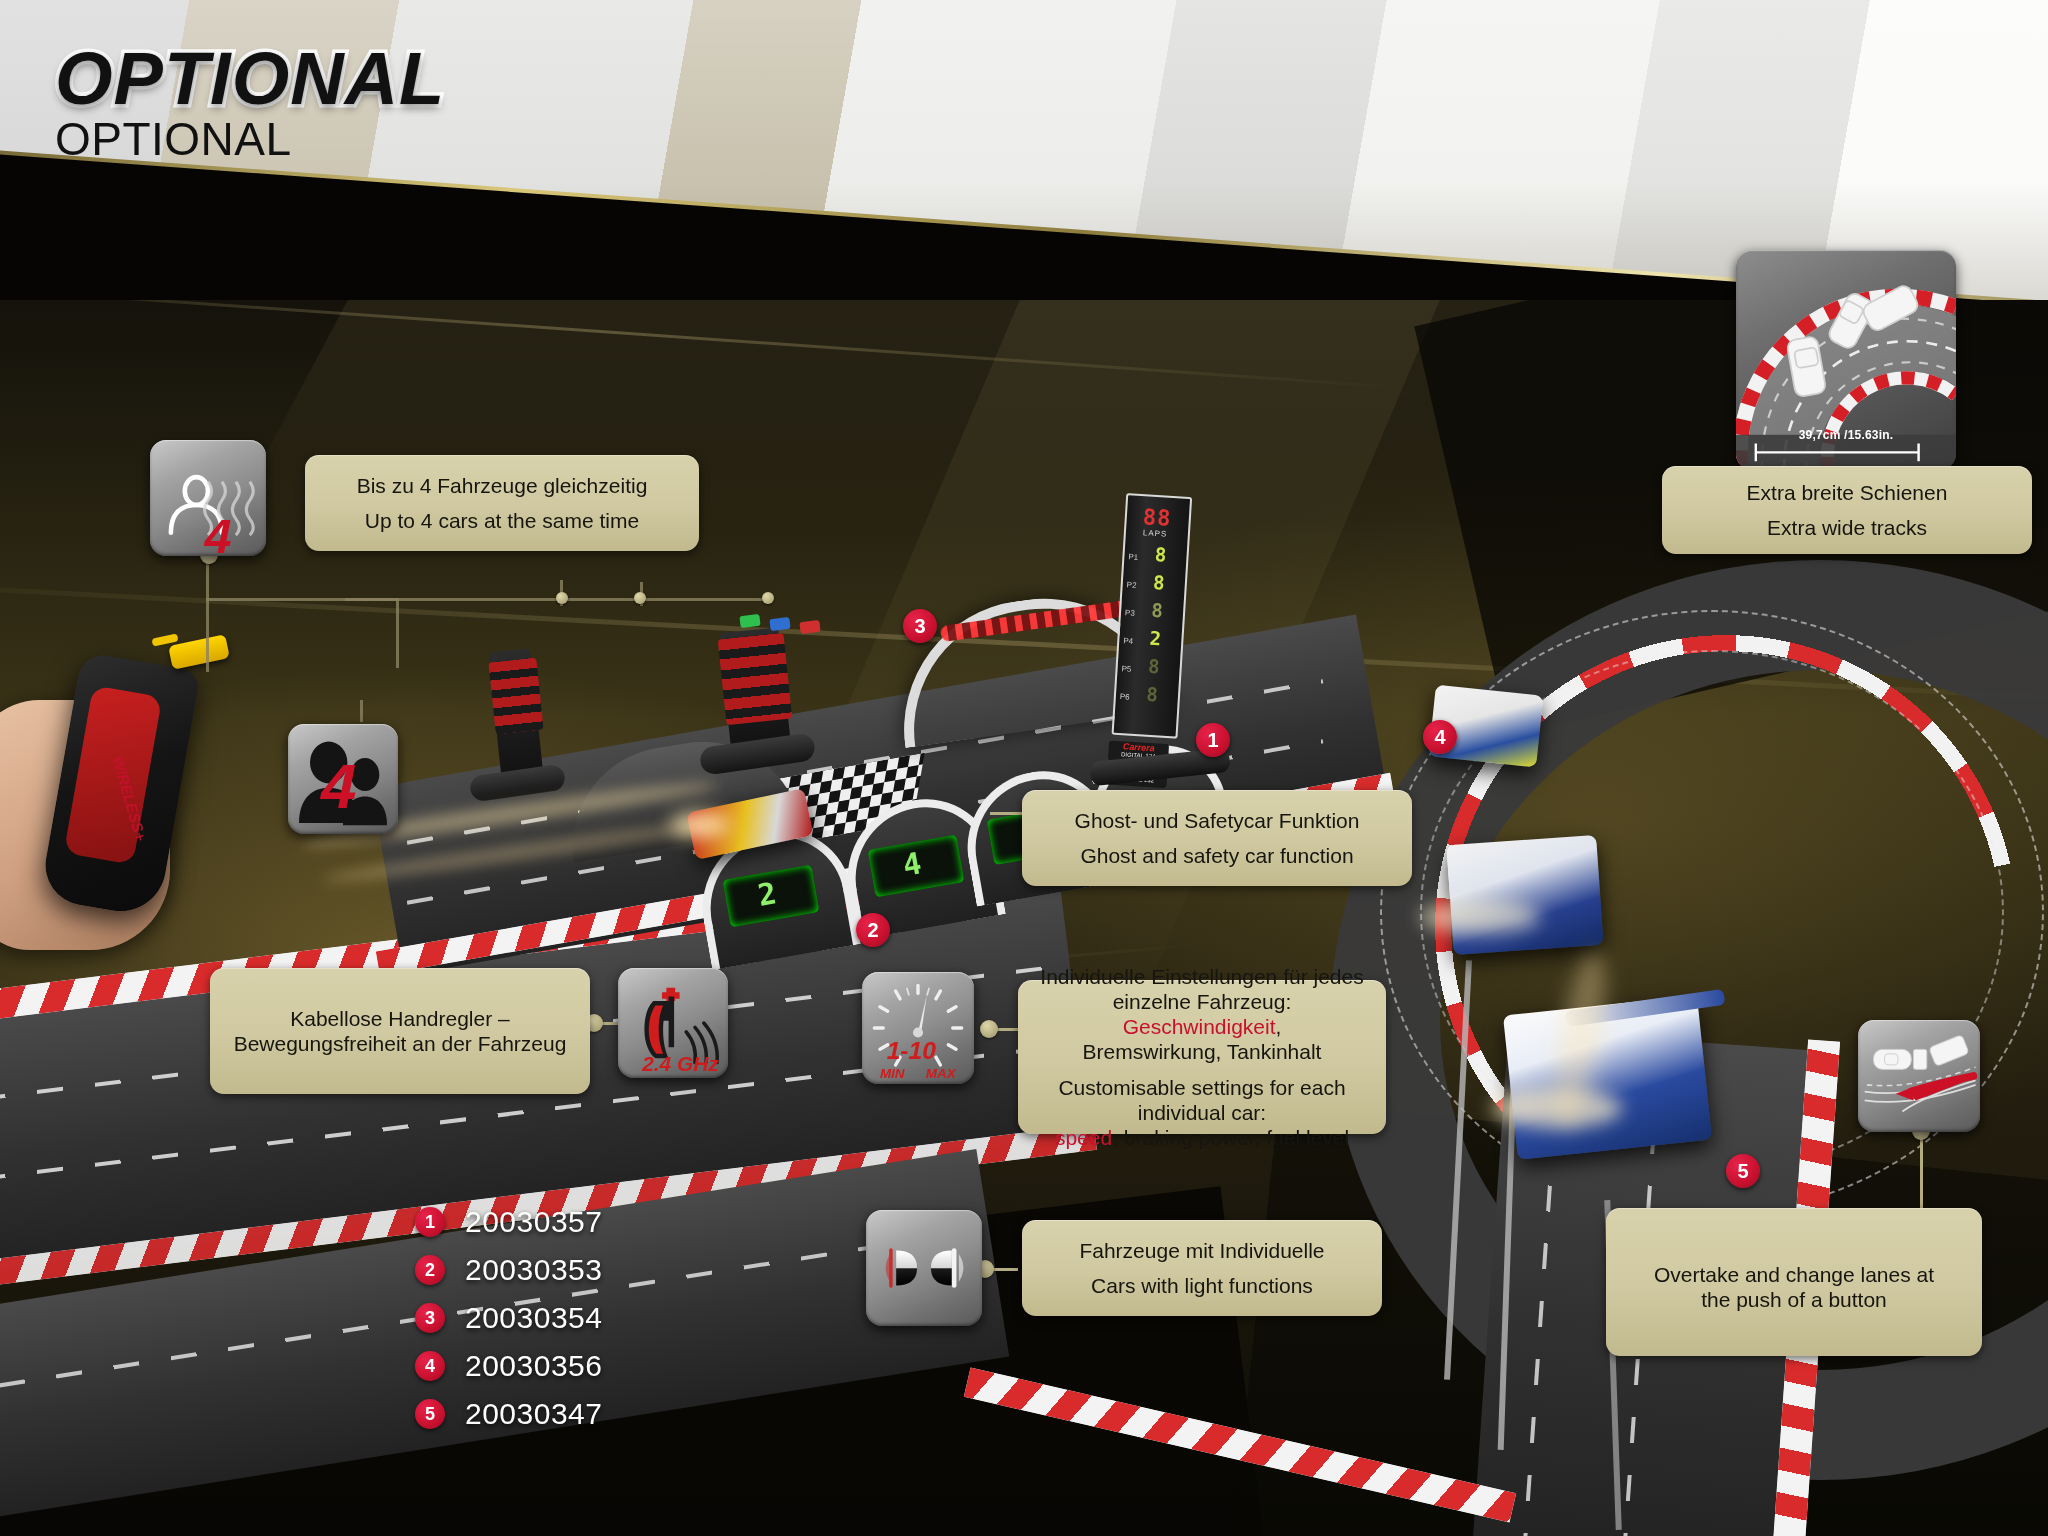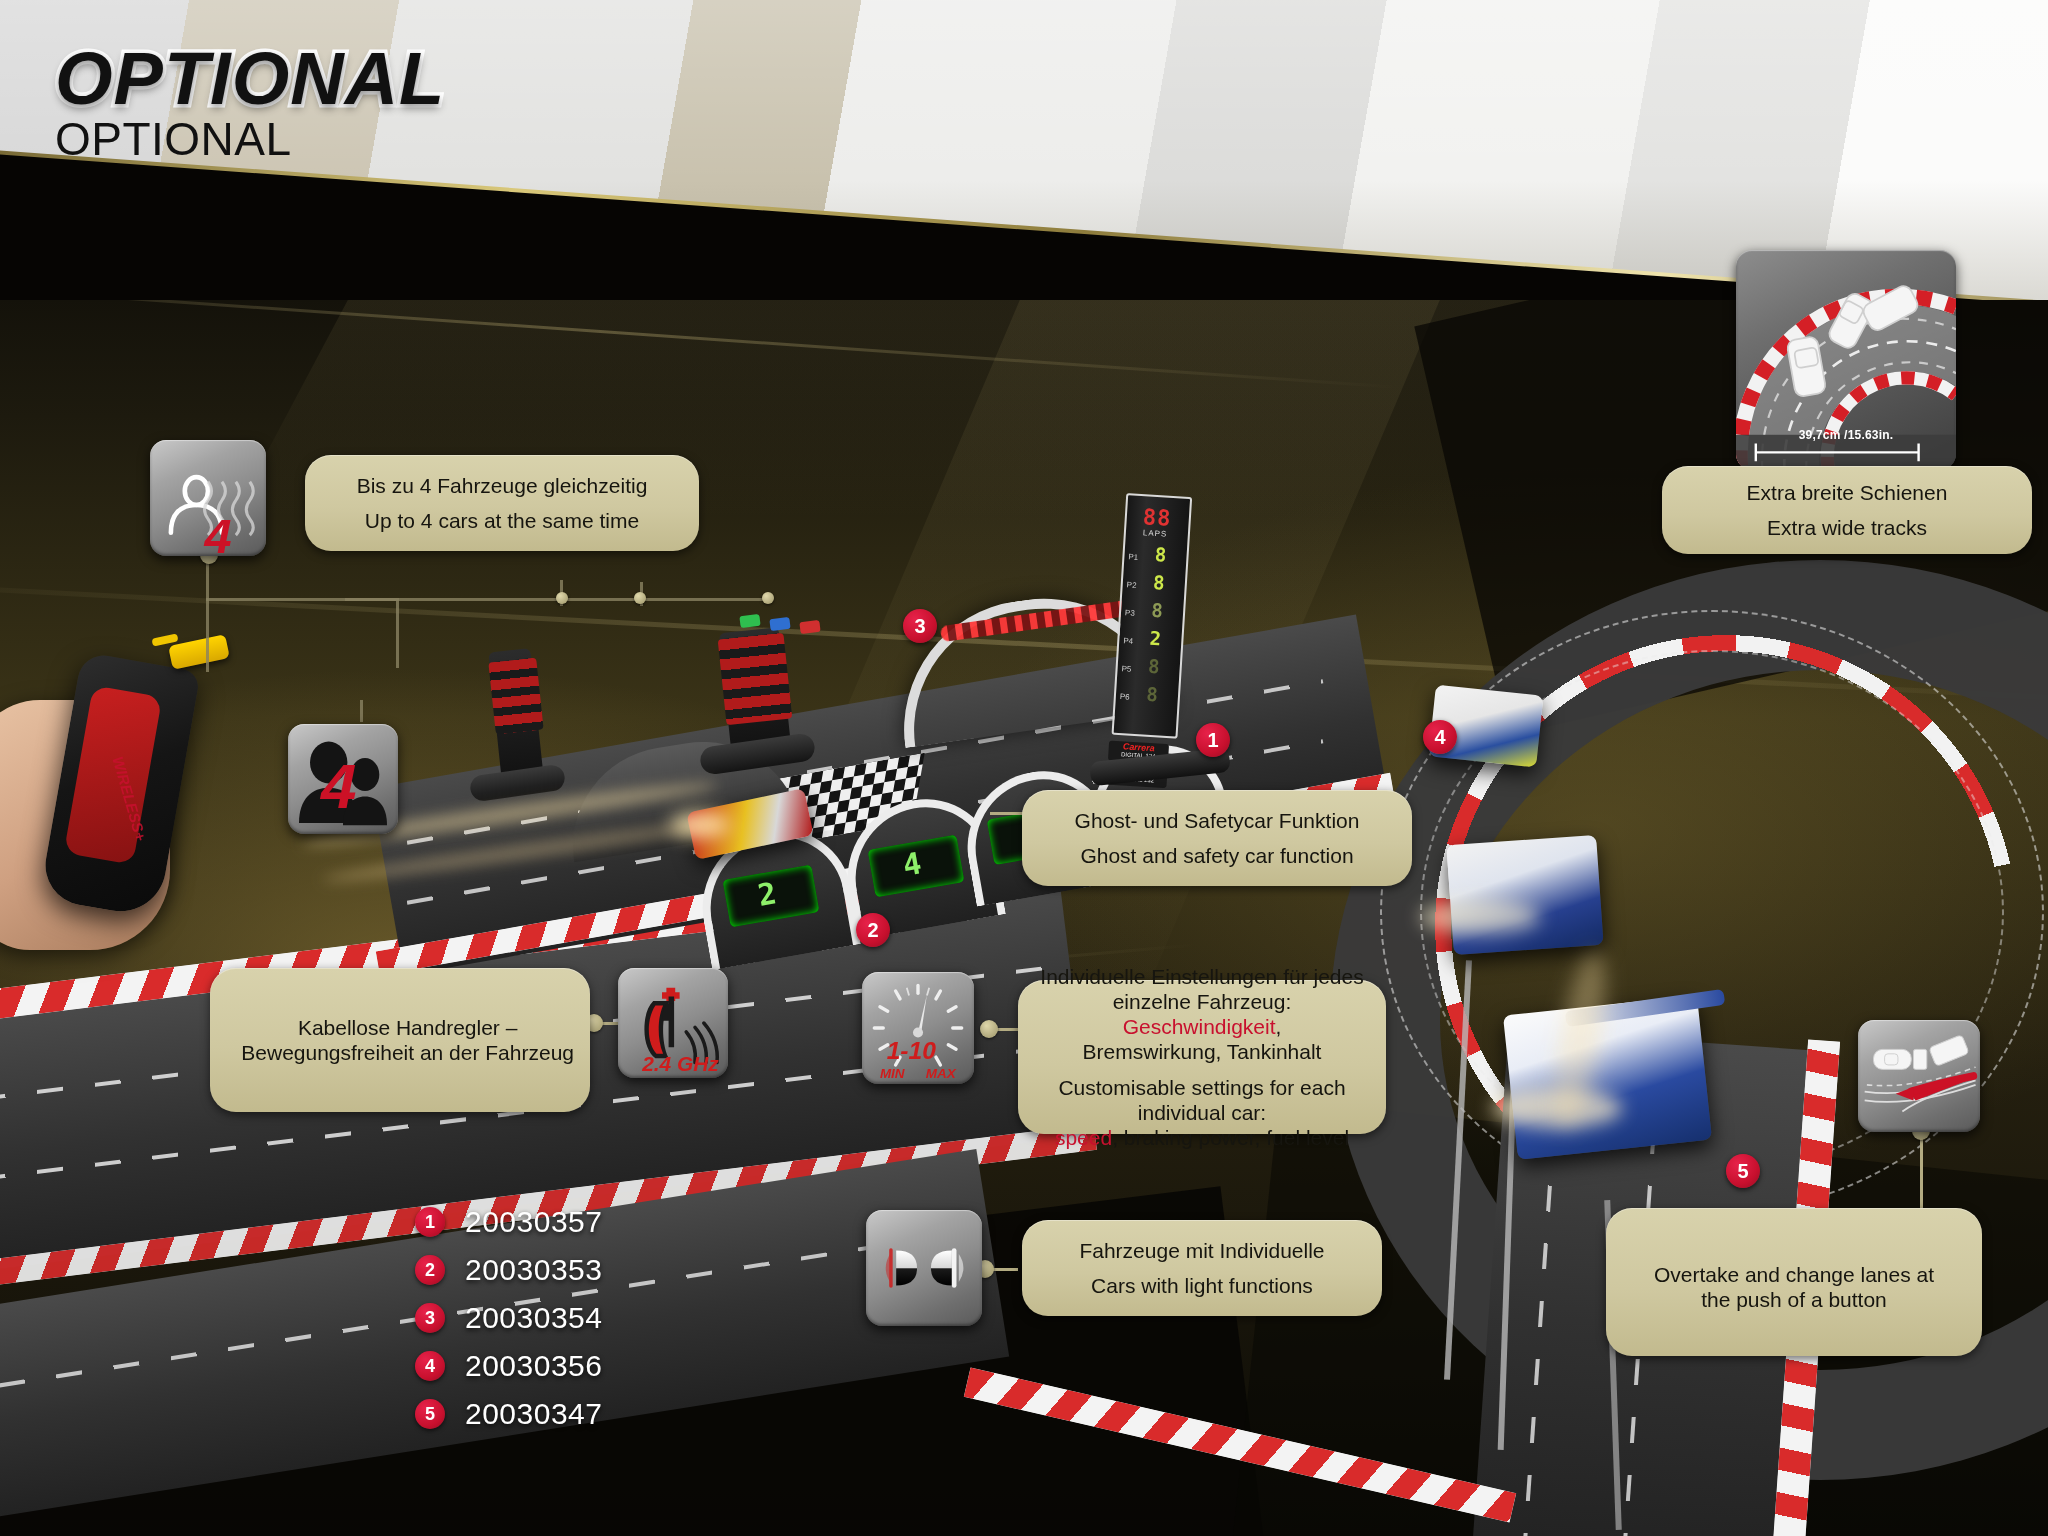--- a/index.html
+++ b/index.html
@@ -67,21 +67,21 @@
   }
   .title-sub{
     position:absolute;left:55px;top:112px;
     font-size:46px;font-weight:400;color:#111;letter-spacing:0.5px;
   }
 
   
   .callout{
     position:absolute;
     background:linear-gradient(180deg,#d8d2ac 0%,#cfc8a0 55%,#c2ba8e 100%);
-    border-radius:26px;
+    border-radius:14px;
     box-shadow:0 3px 10px rgba(0,0,0,0.55), inset 0 1px 0 rgba(255,255,255,0.35);
     color:#16150f;
     text-align:center;
     display:flex;flex-direction:column;justify-content:center;align-items:center;
     padding:10px 16px;box-sizing:border-box;
   }
   .callout .de{font-size:21px;line-height:1.2;font-weight:400;}
   .callout .en{font-size:21px;line-height:1.2;font-weight:400;margin-top:10px;}
   .callout .hi{color:#c8102e;}
 
@@ -470,21 +470,21 @@
       </g>
       <g fill="none" stroke="#1a1a1a" stroke-width="3.2" stroke-linecap="round">
         <path d="M62 58 q10 12 8 28"></path>
         <path d="M70 54 q12 14 10 32"></path>
         <path d="M78 50 q14 16 12 36"></path>
       </g>
       <text x="22" y="94" font-family="Liberation Sans, sans-serif" font-size="19" font-weight="bold" font-style="italic" fill="#cf1c1c">2.4 GHz</text>
     </svg>
   </div>
 
-  <div class="callout" style="left:210px;top:968px;width:380px;height:144px;align-items:flex-end;">
+  <div class="callout" style="left:210px;top:968px;width:380px;height:126px;">
     <div class="de">
       <span>Kabellose Handregler –</span><br>
       <span>Bewegungsfreiheit an der Fahrzeug</span>
     </div>
   </div>
 
   <div class="tile" style="left:862px;top:972px;width:112px;height:112px;">
     <svg viewBox="0 0 100 100" width="112" height="112">
       <g stroke="#efefef" stroke-width="3" stroke-linecap="round">
         <line x1="50" y1="12" x2="50" y2="19"></line>

